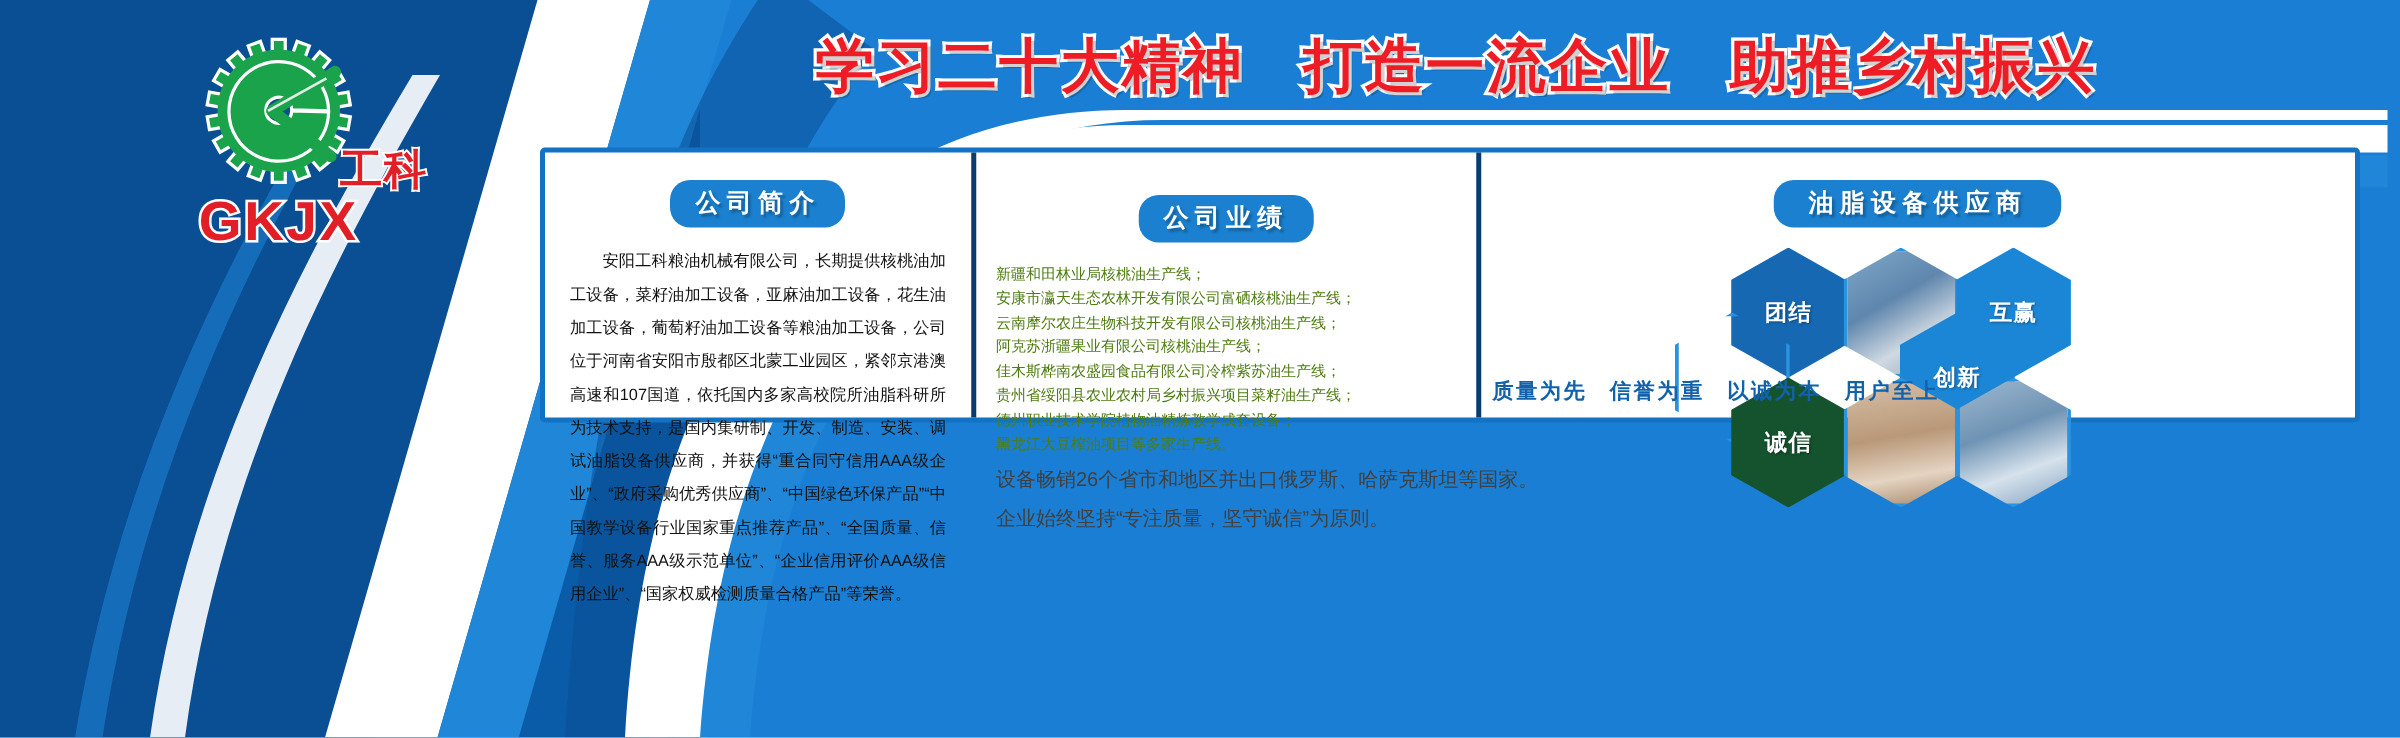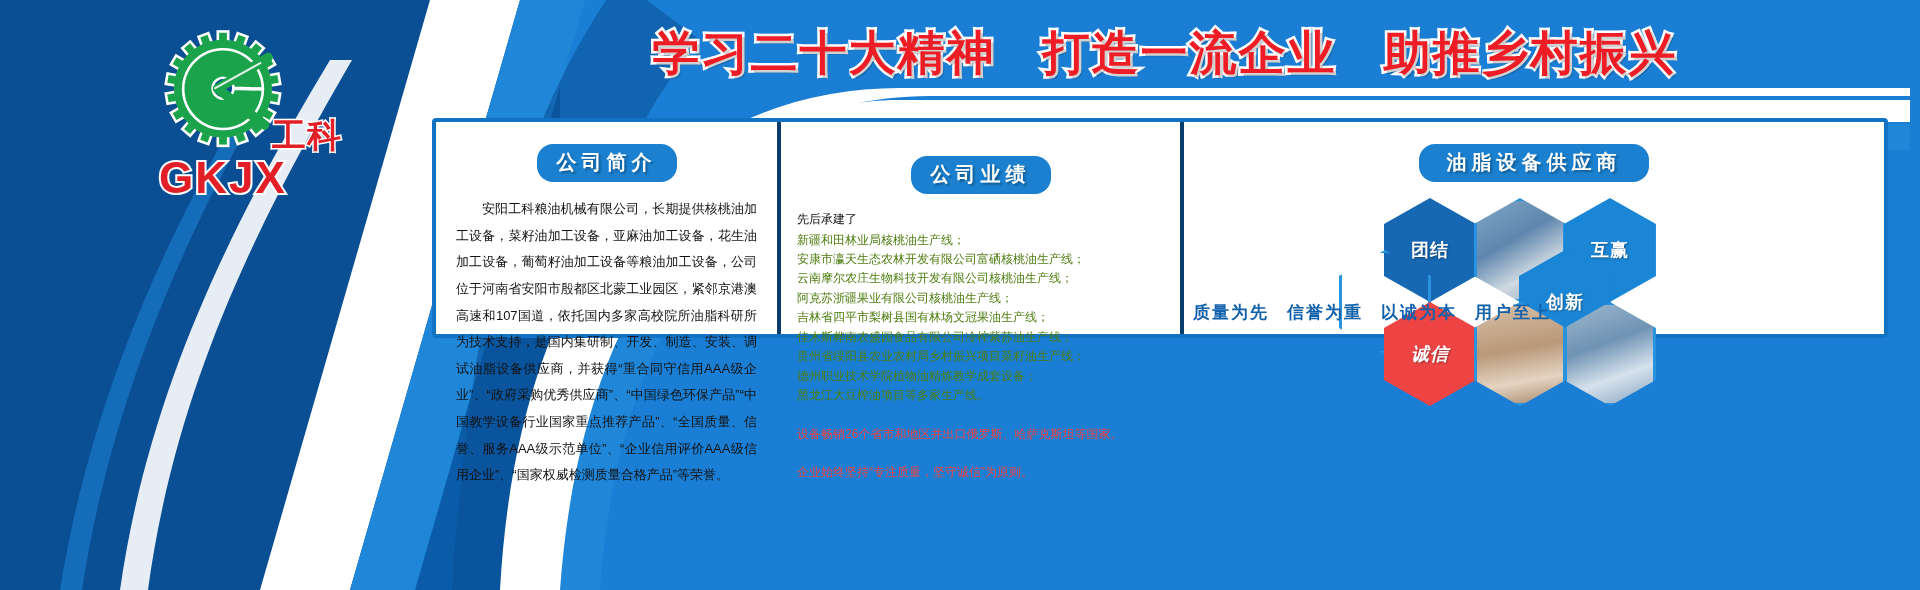--- a/index.html
+++ b/index.html
@@ -87,36 +87,36 @@
   .intro-body {
     margin-top: 14px;
     font-size: 13px; color: #111; line-height: 2.05;
     text-align: justify; text-justify: inter-ideograph;
     text-indent: 2em;
     padding: 0 6px;
   }
   .perf-body { margin-top: 16px; padding: 0 2px; }
   .perf-lead { font-size: 12px; color: #111; line-height: 1.55; margin-bottom: 2px; }
   .perf-item { font-size: 12px; color: #4d7c0f; line-height: 1.62; white-space: nowrap; }
-  .perf-tail { font-size: 12px; color: #ef4444; line-height: 1.62; margin-top: 19px; white-space: nowrap; }
+  .perf-tail { font-size: 16px; color: #404040; line-height: 1.62; margin-top: 6px; white-space: nowrap; }
 
   
   #hex-wrap { position: relative; width: 100%; height: 196px; margin-top: 6px; }
   .hex {
     position: absolute;
     width: 92px; height: 104px;
     clip-path: polygon(50% 0%, 100% 25%, 100% 75%, 50% 100%, 0% 75%, 0% 25%);
     display: flex; align-items: center; justify-content: center;
     color: #ffffff; font-size: 18px; font-weight: bold; letter-spacing: 1px;
     text-shadow: 1px 1px 2px rgba(0,0,0,0.35);
   }
   .hex.solid-a { background: #1668b3; }
   .hex.solid-b { background: #1b86d6; }
   .hex.solid-c { background: #1b86d6; }
-  .hex.solid-d { background: #ef4444; font-style: italic; }
+  .hex.solid-d { background: #14532d; }
   .hex.photo {
     border: 3px solid #2a93e0;
   }
   .hex.photo-1 { background: linear-gradient(150deg,#7fa8c9 0%, #5f86ad 40%, #cfd9e2 70%, #8fa7bd 100%); }
   .hex.photo-2 { background: linear-gradient(200deg,#4a5f72 0%, #98a8b6 45%, #5c7competitor 60%, #6d8296 100%); }
   .hex.photo-3 { background: linear-gradient(170deg,#d8c0a8 0%, #b99878 45%, #e4d4c2 75%, #a98a6c 100%); }
   .hex.photo-4 { background: linear-gradient(160deg,#9db8cf 0%, #6f93b4 40%, #d6e2ec 70%, #86a4c0 100%); }
 
   #supply-slogan {
     position: absolute; left: 0; right: 0; bottom: 10px;
@@ -208,27 +208,25 @@
     <div class="panel" id="panel-intro">
       <div class="panel-title">公司简介</div>
       <div class="intro-body">安阳工科粮油机械有限公司，长期提供核桃油加工设备，菜籽油加工设备，亚麻油加工设备，花生油加工设备，葡萄籽油加工设备等粮油加工设备，公司位于河南省安阳市殷都区北蒙工业园区，紧邻京港澳高速和107国道，依托国内多家高校院所油脂科研所为技术支持，是国内集研制、开发、制造、安装、调试油脂设备供应商，并获得“重合同守信用AAA级企业”、“政府采购优秀供应商”、“中国绿色环保产品”“中国教学设备行业国家重点推荐产品”、“全国质量、信誉、服务AAA级示范单位”、“企业信用评价AAA级信用企业”、“国家权威检测质量合格产品”等荣誉。</div>
     </div>
 
     <div class="panel-sep"></div>
 
     <div class="panel" id="panel-perf">
       <div class="panel-title">公司业绩</div>
       <div class="perf-body">
-        <div class="perf-lead">先后承建了</div>
         <div id="perf-items">
             <div class="perf-item">新疆和田林业局核桃油生产线；</div>
             <div class="perf-item">安康市瀛天生态农林开发有限公司富硒核桃油生产线；</div>
             <div class="perf-item">云南摩尔农庄生物科技开发有限公司核桃油生产线；</div>
             <div class="perf-item">阿克苏浙疆果业有限公司核桃油生产线；</div>
-            <div class="perf-item">吉林省四平市梨树县国有林场文冠果油生产线；</div>
             <div class="perf-item">佳木斯桦南农盛园食品有限公司冷榨紫苏油生产线；</div>
             <div class="perf-item">贵州省绥阳县农业农村局乡村振兴项目菜籽油生产线；</div>
             <div class="perf-item">德州职业技术学院植物油精炼教学成套设备；</div>
             <div class="perf-item">黑龙江大豆榨油项目等多家生产线。</div>
           </div>
         <div id="perf-tail">
             <div class="perf-tail">设备畅销26个省市和地区并出口俄罗斯、哈萨克斯坦等国家。</div>
             <div class="perf-tail">企业始终坚持“专注质量，坚守诚信”为原则。</div>
           </div>
       </div>

